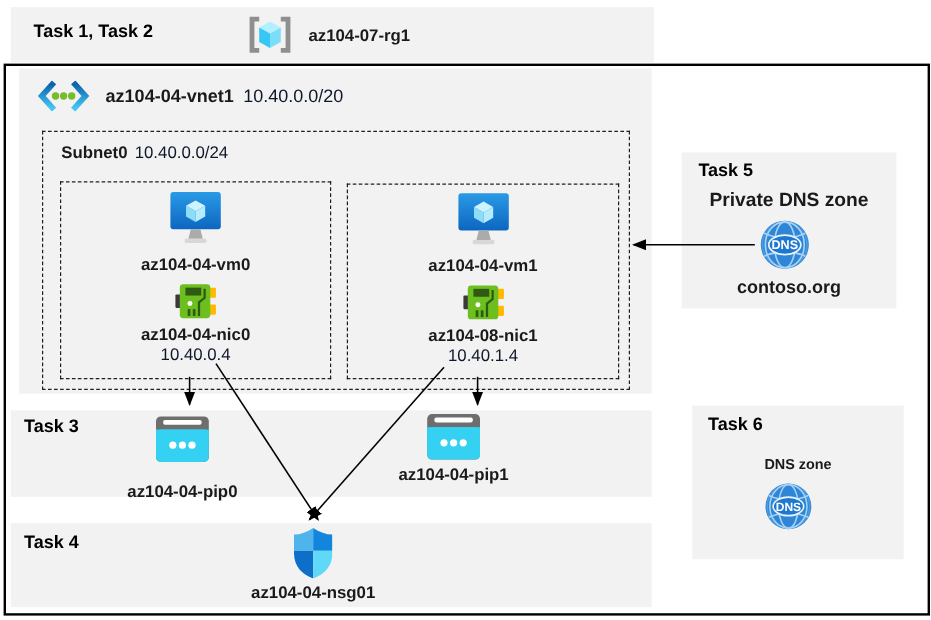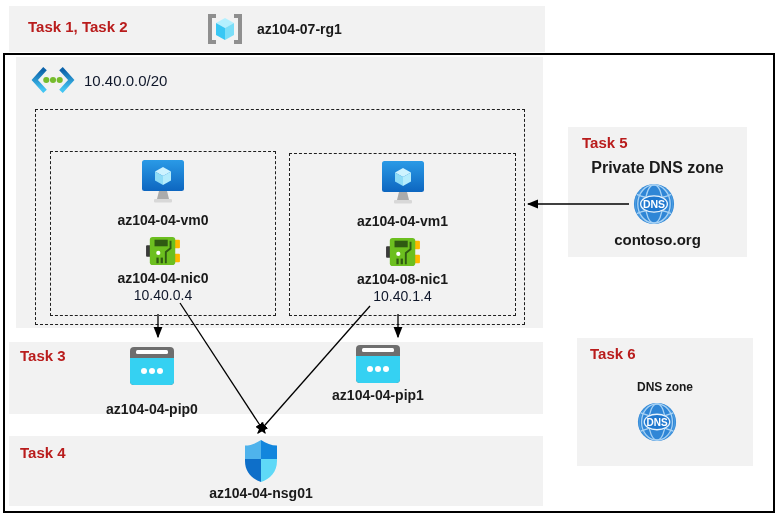--- a/index.html
+++ b/index.html
@@ -1,20 +1,20 @@
 <!DOCTYPE html>
 <html><head>
 <meta charset="utf-8">
 <style>
   html,body{margin:0;padding:0;background:#fff;}
   .canvas{position:relative;width:776px;height:517px;background:#fff;overflow:hidden;
           font-family:"Liberation Sans",sans-serif;color:#1a1a1a;}
   .abs{position:absolute;}
   .band{position:absolute;background:#f2f2f2;}
-  .task-heading{position:absolute;font-size:15px;font-weight:700;color:#b91c1c;white-space:nowrap;}
+  .task-heading{position:absolute;font-size:15px;font-weight:700;color:#000000;white-space:nowrap;}
   .bold-label{font-size:14px;font-weight:700;color:#1a1a1a;white-space:nowrap;}
   .reg-label{font-size:14px;font-weight:400;color:#0f172a;white-space:nowrap;}
   .dashed{position:absolute;border:1px dashed #1f1f1f;}
   .row{display:flex;align-items:center;}
   .col-center{position:absolute;display:flex;flex-direction:column;align-items:center;}
   .outer-rect{position:absolute;left:3px;top:53px;width:768px;height:456px;border:2px solid #000;}
   .ctext{position:absolute;text-align:center;}
   svg text{font-family:"Liberation Sans",sans-serif;}
 </style>
 </head>
@@ -45,25 +45,30 @@
             <stop offset="0" stop-color="#0d64ab"></stop>
               <stop offset="1" stop-color="#44c5f2"></stop>
           </linearGradient>
         </defs>
         <polyline points="14,3 5,13 14,23" fill="none" stroke="url(#vng)" stroke-width="5" stroke-linecap="square"></polyline>
         <polyline points="34,3 43,13 34,23" fill="none" stroke="url(#vng)" stroke-width="5" stroke-linecap="square"></polyline>
         <circle cx="17" cy="13" r="3.2" fill="#76bc2d"></circle>
         <circle cx="24" cy="13" r="3.2" fill="#76bc2d"></circle>
         <circle cx="31" cy="13" r="3.2" fill="#76bc2d"></circle>
       </svg>
+      <span class="bold-label" style="font-size:15px;">az104-04-vnet1</span>
       <span class="reg-label" style="font-size:15px;margin-left:-4px;">10.40.0.0/20</span>
     </div>
 
     <div class="dashed" style="left:19px;top:52px;width:488px;height:214px;">
 
+      <div class="row abs" style="left:15px;top:9px;gap:6px;">
+        <span class="bold-label">Subnet0</span>
+        <span class="reg-label">10.40.0.0/24</span>
+      </div>
 
       <div class="dashed" style="left:14px;top:41px;width:224px;height:163px;">
         <div class="col-center" style="left:0;top:0;width:100%;padding-top:7px;">
           <svg width="44" height="46" viewBox="0 0 44 46">
             <defs>
                 <linearGradient id="vmg0" x1="0" y1="0" x2="0" y2="1">
               <stop offset="0" stop-color="#2a9ae6"></stop>
                   <stop offset="1" stop-color="#0d66c0"></stop>
                 </linearGradient>
               </defs>

